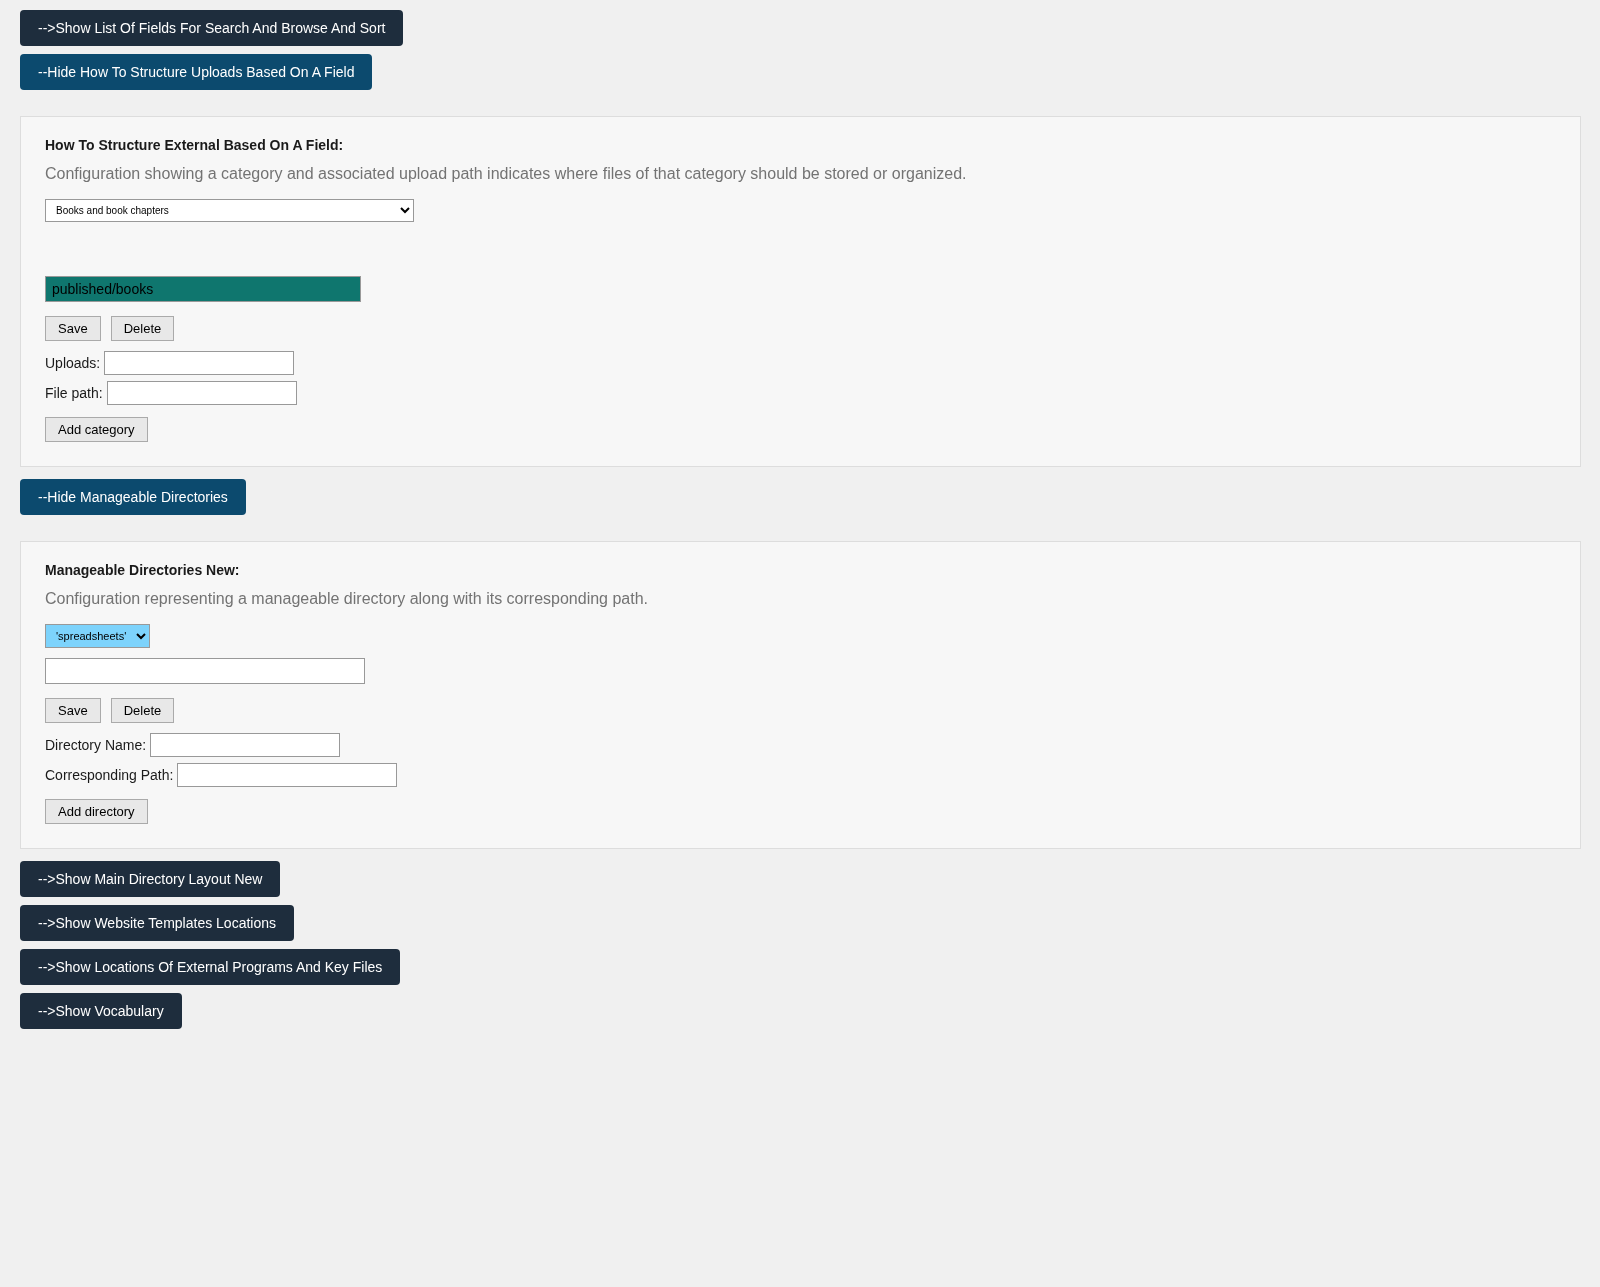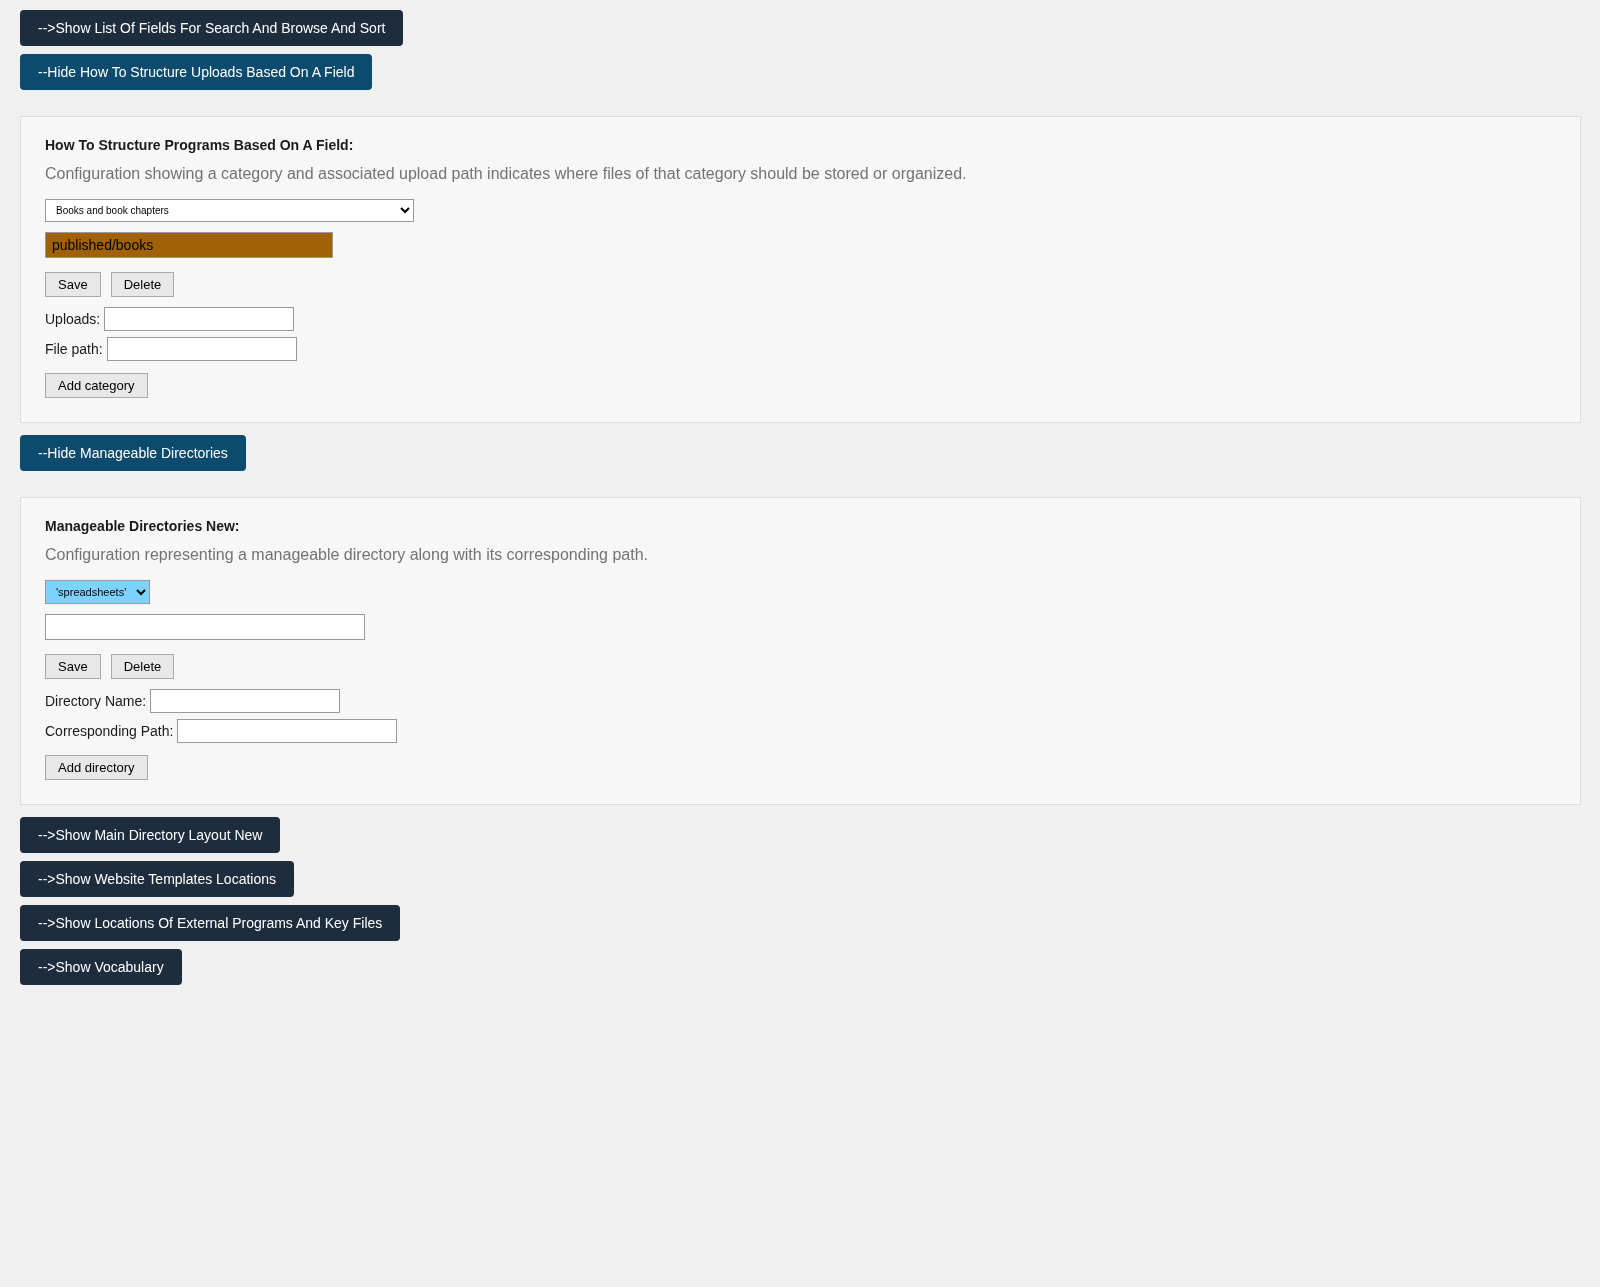--- a/index.html
+++ b/index.html
@@ -79,27 +79,28 @@
     select.category-select {
       width: 369px;
       padding: 4px 6px;
       font-size: 10px;
       border: 1px solid #999;
       margin-bottom: 10px;
       background: #fff;
     }
 
     input.path-input {
-      width: 288px;
+      width: 316px;
       padding: 4px 6px;
       font-size: 14px;
       border: 1px solid #999;
       margin-bottom: 14px;
       display: block;
-      background: #a16207;
+      background: #0f766e;
+      margin-top: 44px;
     }
 
     .btn-small {
       background: #e8e8e8;
       border: 1px solid #aaa;
       padding: 4px 12px;
       font-size: 13px;
       cursor: pointer;
       margin-right: 2px;
     }
@@ -168,21 +169,21 @@
 
   
   <button class="btn-dark">--&gt;Show List Of Fields For Search And Browse And Sort</button>
 
   
   <br>
   <button class="btn-dark-red">--Hide How To Structure Uploads Based On A Field</button>
 
   
   <div class="panel">
-    <div class="panel-title">How To Structure Programs Based On A Field:</div>
+    <div class="panel-title">How To Structure External Based On A Field:</div>
     <div class="panel-desc">Configuration showing a category and associated upload path indicates where files of that category should be stored or organized.</div>
 
     
     <select class="category-select"><option>Books and book chapters</option><option>Journals</option><option>Reports</option><option>Theses</option><option>Other</option></select>
     <br>
 
     
     <input type="text" class="path-input" value="published/books" style="">
 
     

